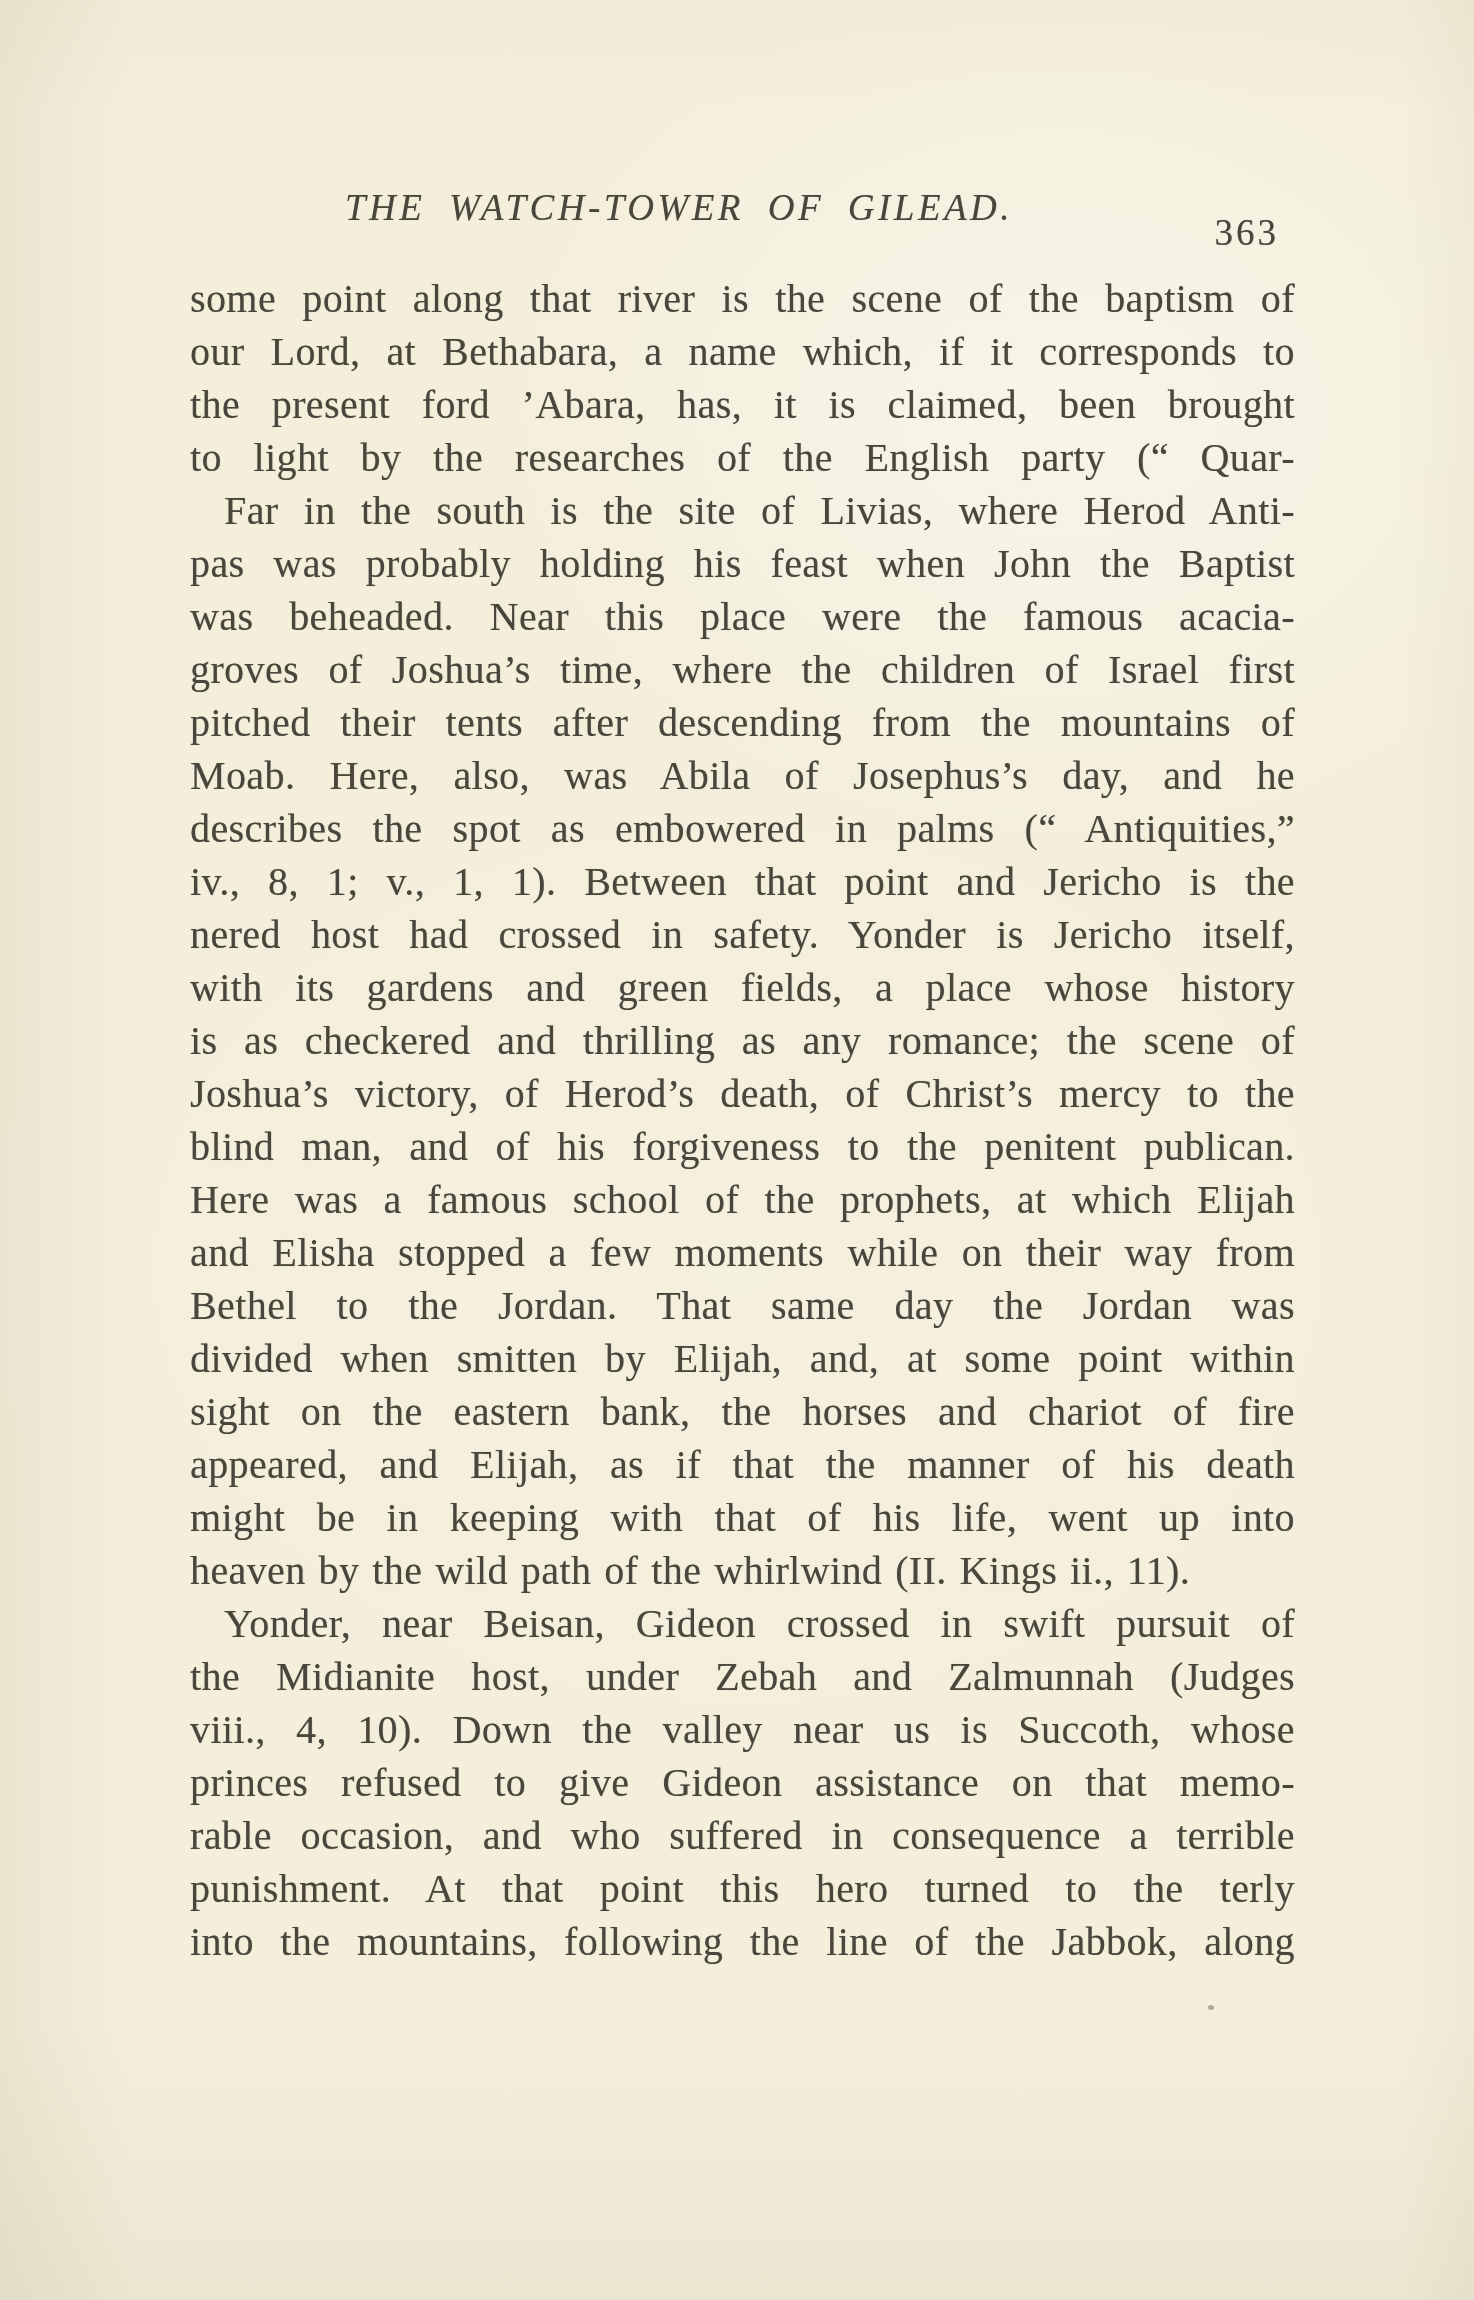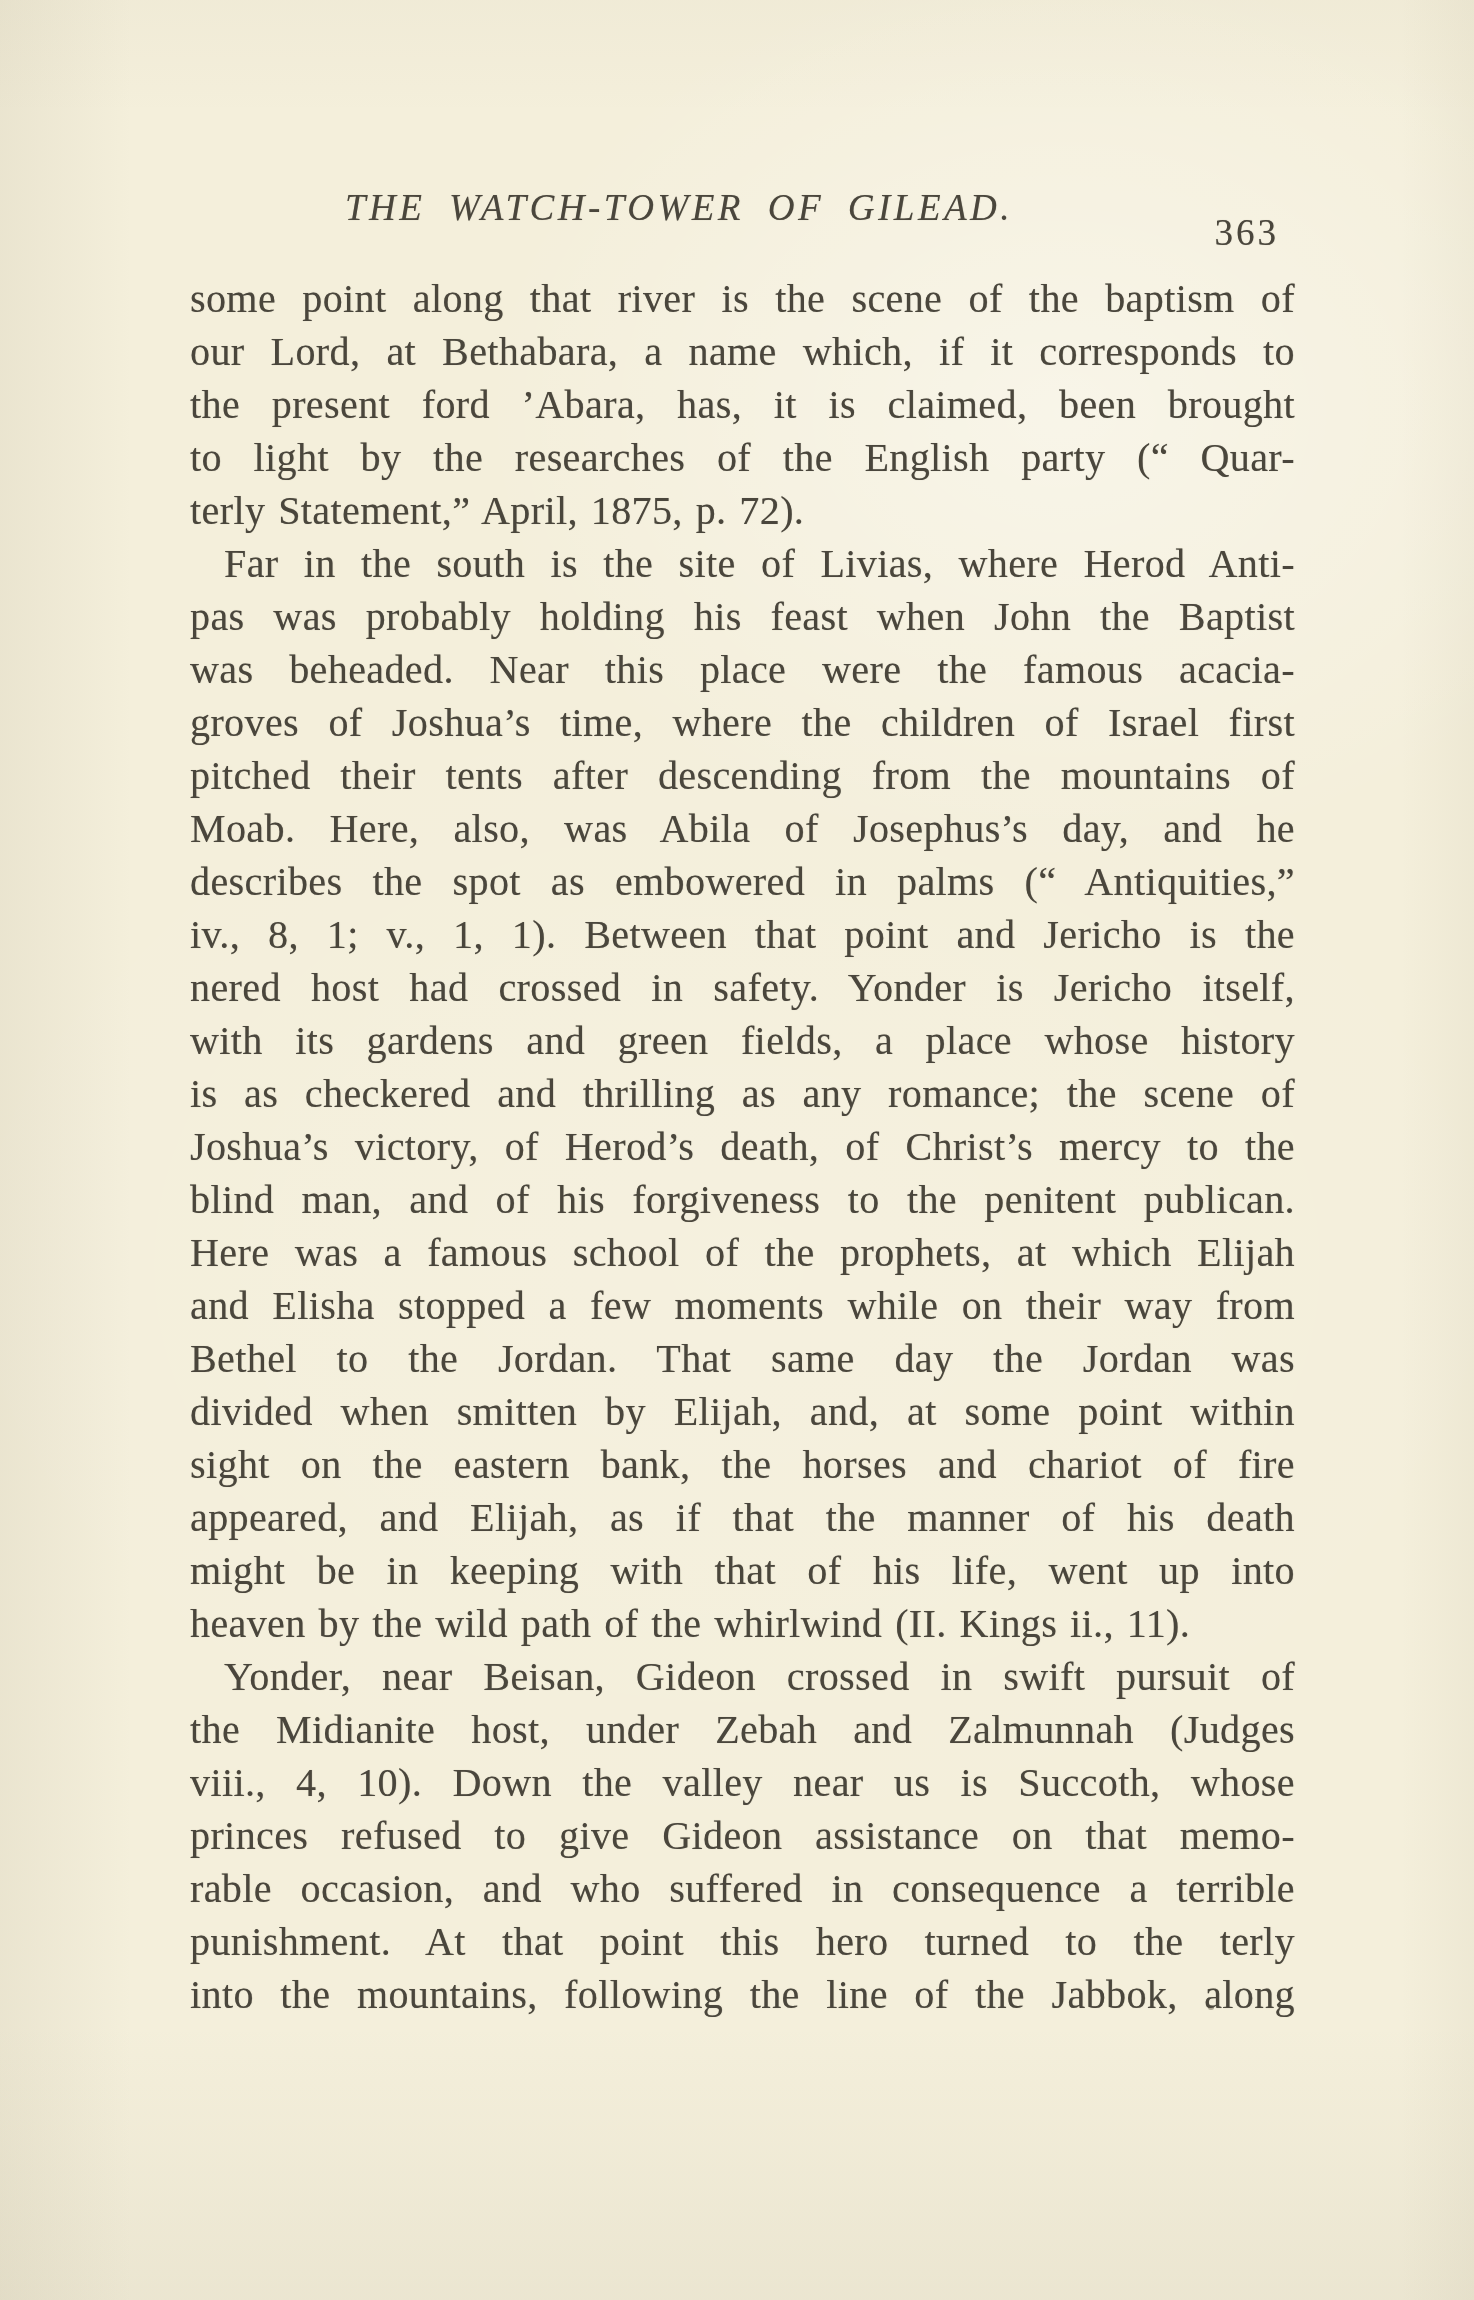--- a/index.html
+++ b/index.html
@@ -105,21 +105,20 @@
   <div class="running-header">
     <div class="running-title">THE WATCH-TOWER OF GILEAD.</div>
     <div class="folio">363</div>
   </div>
 
   <div class="bodytext">
     <div class="ln">some point along that river is the scene of the baptism of</div>
     <div class="ln">our Lord, at Bethabara, a name which, if it corresponds to</div>
     <div class="ln">the present ford ’Abara, has, it is claimed, been brought</div>
     <div class="ln">to light by the researches of the English party (“ Quar-</div>
-    <div class="ln ln-end">terly Statement,” April, 1875, p. 72).</div>
     <div class="ln ln-indent">Far in the south is the site of Livias, where Herod Anti-</div>
     <div class="ln">pas was probably holding his feast when John the Baptist</div>
     <div class="ln">was beheaded. Near this place were the famous acacia-</div>
     <div class="ln">groves of Joshua’s time, where the children of Israel first</div>
     <div class="ln">pitched their tents after descending from the mountains of</div>
     <div class="ln">Moab. Here, also, was Abila of Josephus’s day, and he</div>
     <div class="ln">describes the spot as embowered in palms (“ Antiquities,”</div>
     <div class="ln">iv., 8, 1; v., 1, 1). Between that point and Jericho is the</div>
     <div class="ln">nered host had crossed in safety. Yonder is Jericho itself,</div>
     <div class="ln">with its gardens and green fields, a place whose history</div>

